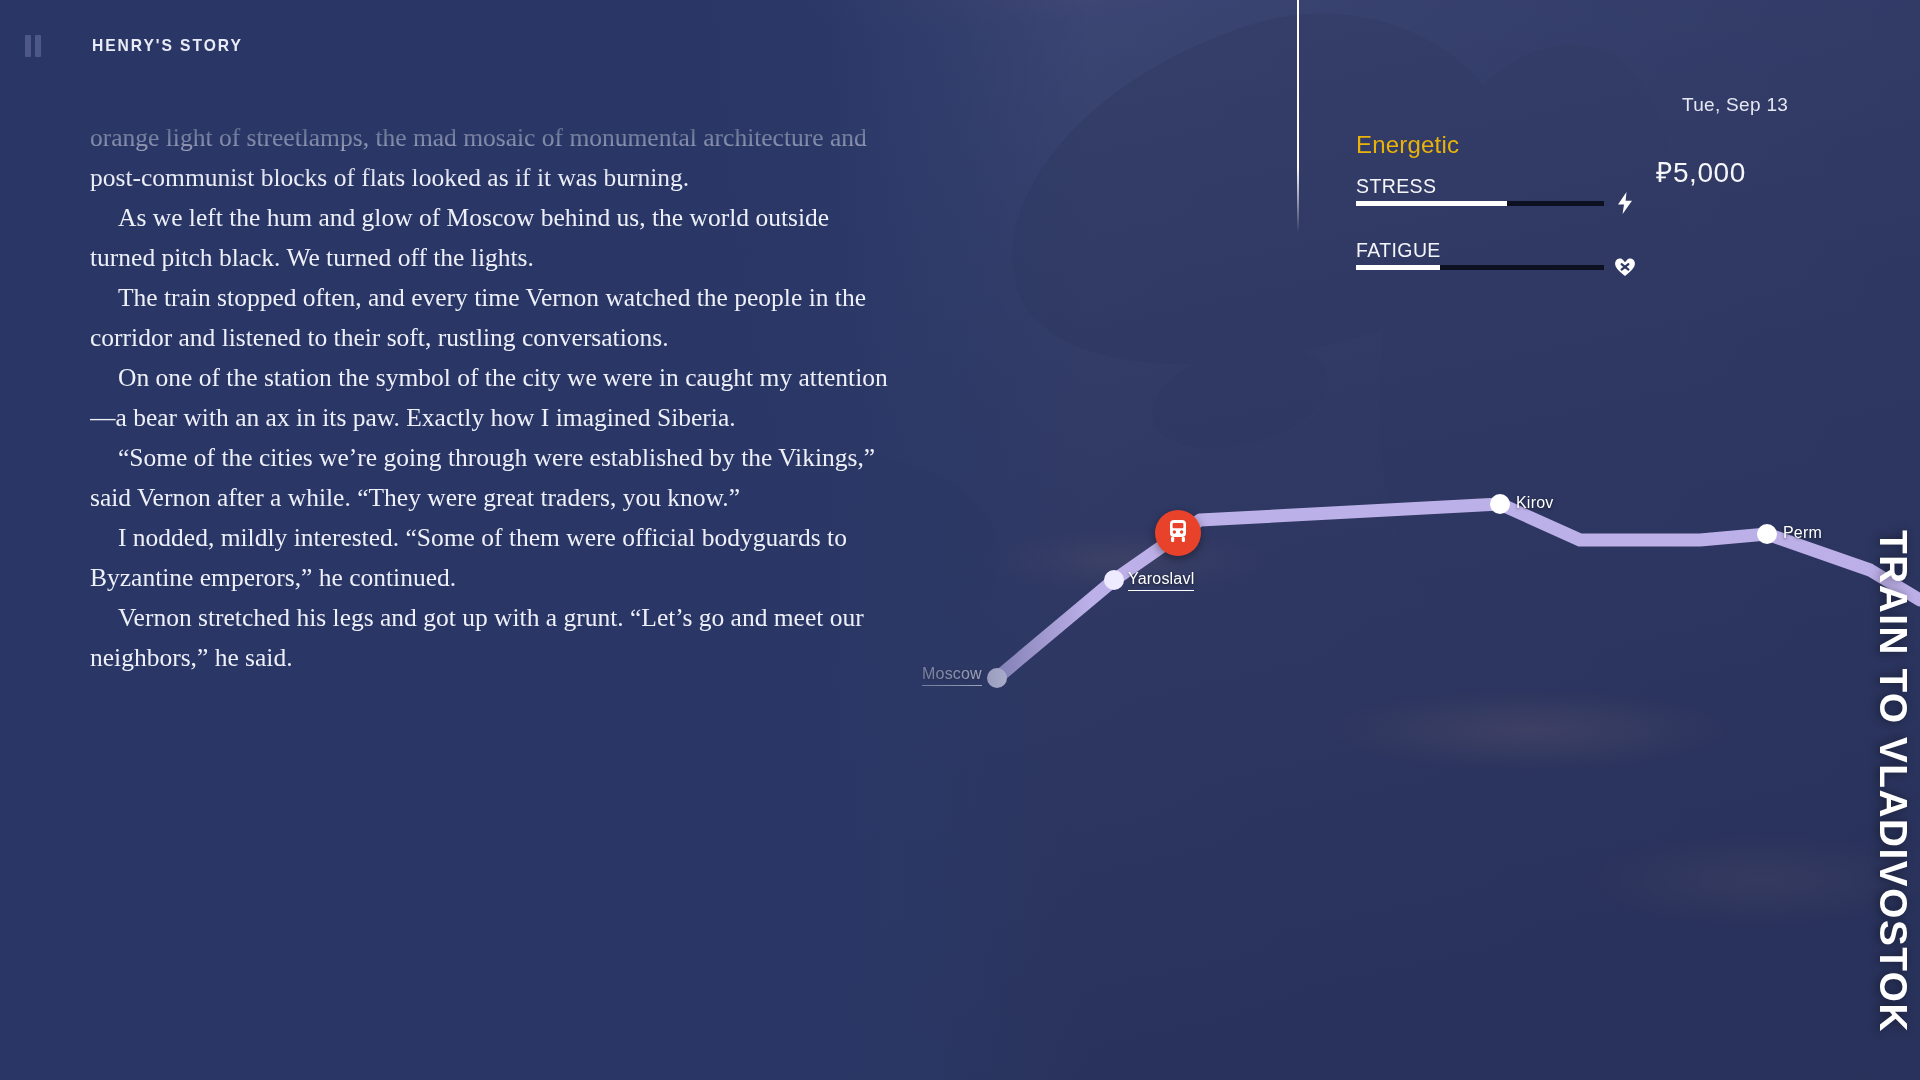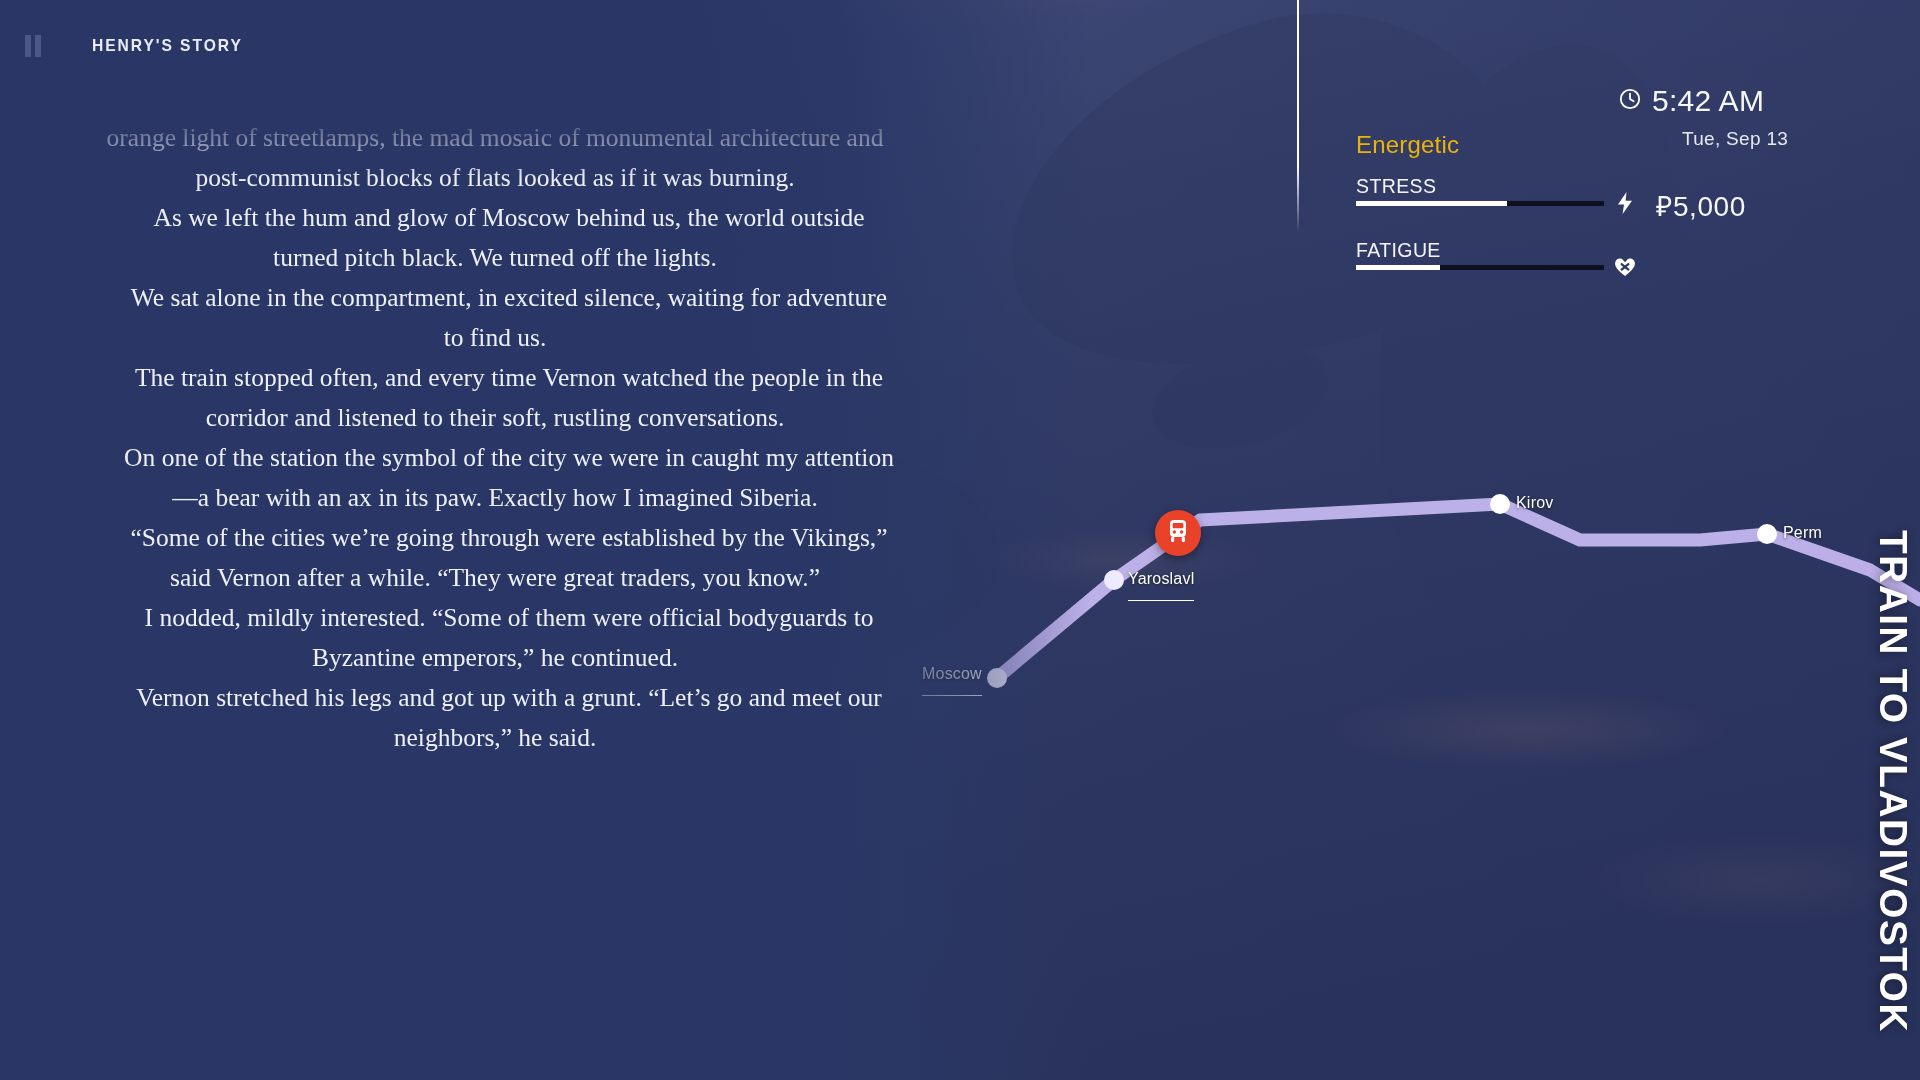--- a/index.html
+++ b/index.html
@@ -45,21 +45,20 @@
       radial-gradient(ellipse 300px 60px at 1530px 730px, rgba(200,150,140,.22), transparent 70%),
       radial-gradient(ellipse 220px 46px at 1120px 560px, rgba(200,150,140,.16), transparent 70%),
       radial-gradient(ellipse 260px 70px at 1760px 880px, rgba(200,150,140,.14), transparent 70%);
   }
 
   
   .story-panel {
     position:absolute; left:0; top:0; width:1090px; height:1080px;
     background:linear-gradient(90deg,#2a3766 0%,#2a3766 62%,rgba(42,55,102,.93) 76%,rgba(42,55,102,.55) 88%,rgba(42,55,102,0) 100%);
     z-index:5;
-    text-align:center;
   }
 
   .topbar { position:absolute; left:0; top:0; height:92px; width:100%; display:flex; align-items:center; }
   .pause-btn {
     margin-left:16px; width:34px; height:34px; display:flex; align-items:center;
     justify-content:center; gap:4px; cursor:pointer;
   }
   .pause-btn i { display:block; width:6px; height:22px; background:#4a5party; background:#4d5887; border-radius:1px; }
   .story-title {
     margin-left:42px; color:#e9ecf6; font-size:17px; font-weight:700;
@@ -106,21 +105,21 @@
   .clock-time { color:#f6f7fb; font-size:30px; letter-spacing:.3px; }
   .clock-date { color:#e6e8f2; font-size:19px; margin-top:10px; margin-left:64px; letter-spacing:.3px; }
   .money { color:#f6f7fb; font-size:28px; margin-top:36px; margin-left:38px; letter-spacing:.6px; }
 
   
   .route-layer { position:absolute; inset:0; z-index:4; }
   .stop-label {
     position:absolute; color:#ffffff; font-size:16px; letter-spacing:.2px;
     text-shadow:0 1px 3px rgba(0,0,0,.55); white-space:nowrap;
   }
-  .stop-label.underlined { border-bottom:1.6px solid #fff; padding-bottom:12px; }
+  .stop-label.underlined { border-bottom:1.6px solid #fff; padding-bottom:2px; }
 
   .train-marker {
     position:absolute; width:46px; height:46px; border-radius:50%;
     background:#e8422b; display:flex; align-items:center; justify-content:center;
     box-shadow:0 3px 10px rgba(0,0,0,.38); z-index:6; cursor:pointer;
   }
 
   .vladivostok-label {
     position:absolute; right:6px; bottom:52px; z-index:7;
     color:#ffffff; font-size:38px; font-weight:700; letter-spacing:1.5px;
@@ -186,21 +185,20 @@
   <div class="topbar">
     <div class="pause-btn">
         <i></i>
         <i></i>
       </div>
     <div class="story-title">HENRY'S STORY</div>
   </div>
   <div class="story-body">
     <p class="first">orange light of streetlamps, the mad mosaic of monumental architecture and post-communist blocks of flats looked as if it was burning.</p>
     <p>As we left the hum and glow of Moscow behind us, the world outside turned pitch black. We turned off the lights.</p>
-    <p>We sat alone in the compartment, in excited silence, waiting for adventure to find us.</p>
     <p>The train stopped often, and every time Vernon watched the people in the corridor and listened to their soft, rustling conversations.</p>
     <p>On one of the station the symbol of the city we were in caught my attention—a bear with an ax in its paw. Exactly how I imagined Siberia.</p>
     <p>“Some of the cities we’re going through were established by the Vikings,” said Vernon after a while. “They were great traders, you know.”</p>
     <p>I nodded, mildly interested. “Some of them were official bodyguards to Byzantine emperors,” he continued.</p>
     <p>Vernon stretched his legs and got up with a grunt. “Let’s go and meet our neighbors,” he said.</p>
   </div>
 </div>
 
 <div class="hud-divider"></div>
 
@@ -227,24 +225,15 @@
     <div class="stat-icon">
       <svg width="22" height="20" viewBox="0 0 22 20" fill="#fff">
         <path d="M11 19 C3 13 0.5 9 1.2 5.6 C2 1.6 6.6 0.3 9 3 L11 5.2 L13 3 C15.4 0.3 20 1.6 20.8 5.6 C21.5 9 19 13 11 19 Z"></path>
         <path d="M7.6 7.2 L14.4 12.6 M14.4 7.2 L7.6 12.6" stroke="#2b3663" stroke-width="2.2" stroke-linecap="round" fill="none"></path>
       </svg>
     </div>
   </div>
 </div>
 
 <div class="clock-col">
-  <div class="clock-row">
-    <span>
-      <svg width="24" height="24" viewBox="0 0 24 24" fill="none" stroke="#fff" stroke-width="1.8">
-        <circle cx="12" cy="12" r="9.2"></circle>
-          <path d="M12 6.6 V12 L15.6 14.2" stroke-linecap="round"></path>
-      </svg>
-    </span>
-    <span class="clock-time">5:42 AM</span>
-  </div>
   <div class="clock-date">Tue, Sep 13</div>
   <div class="money">₽5,000</div>
 </div>
 
 </body></html>

